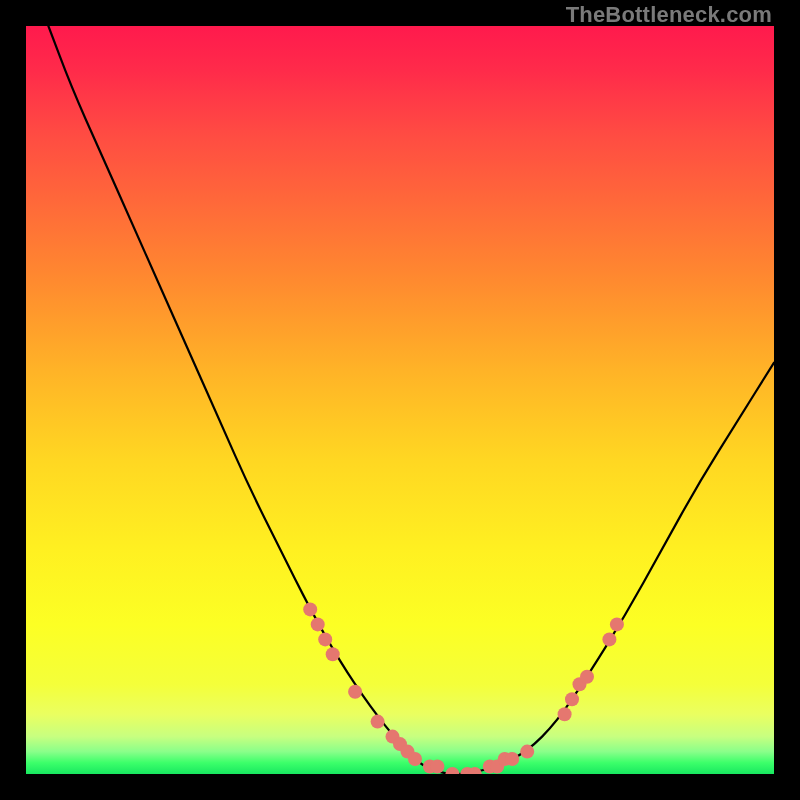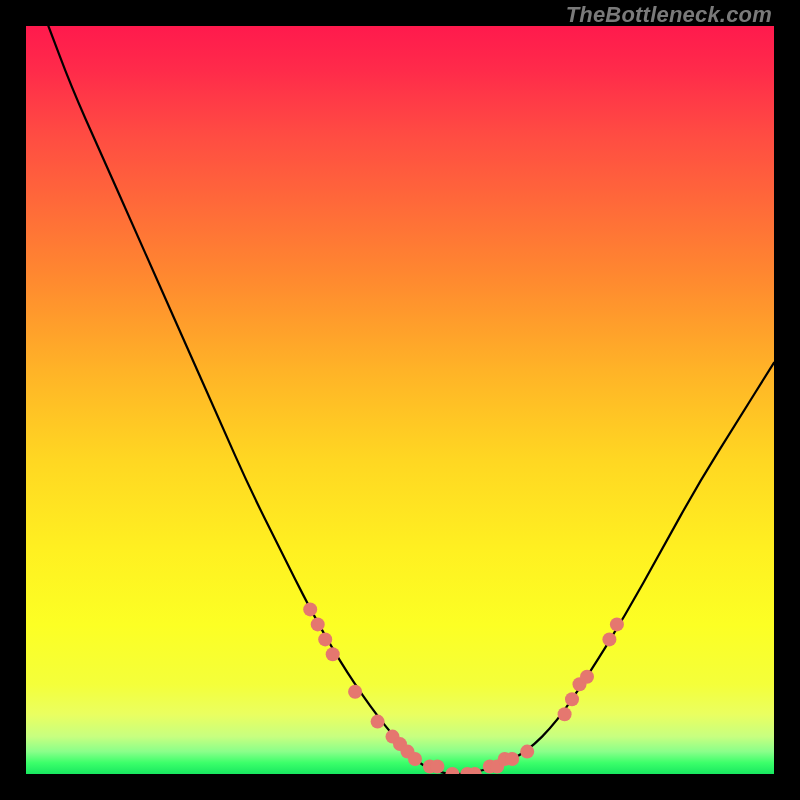--- a/index.html
+++ b/index.html
@@ -11,21 +11,20 @@
     overflow: hidden;
     font-family: Arial, Helvetica, sans-serif;
   }
   .frame {
     position: absolute;
     top: 0;
     left: 0;
     width: 800px;
     height: 800px;
     background: #000;
-    font-style: italic;
   }
   .plot-area {
     position: absolute;
     top: 26px;
     left: 26px;
     width: 748px;
     height: 748px;
     
     background: linear-gradient(
       to bottom,

